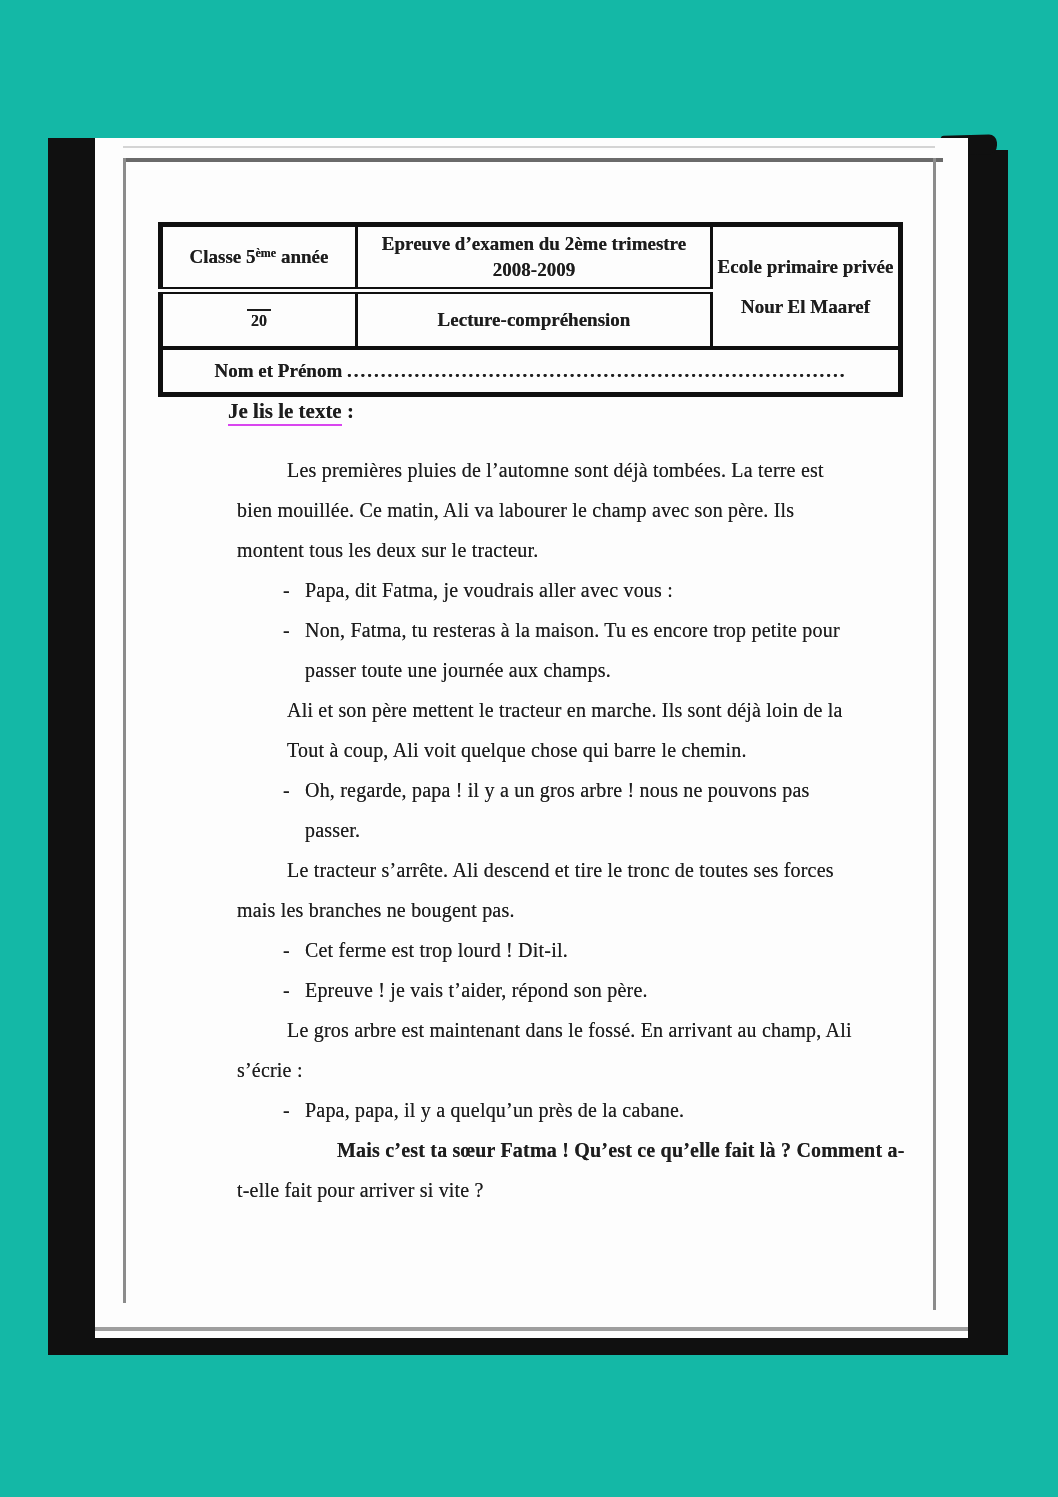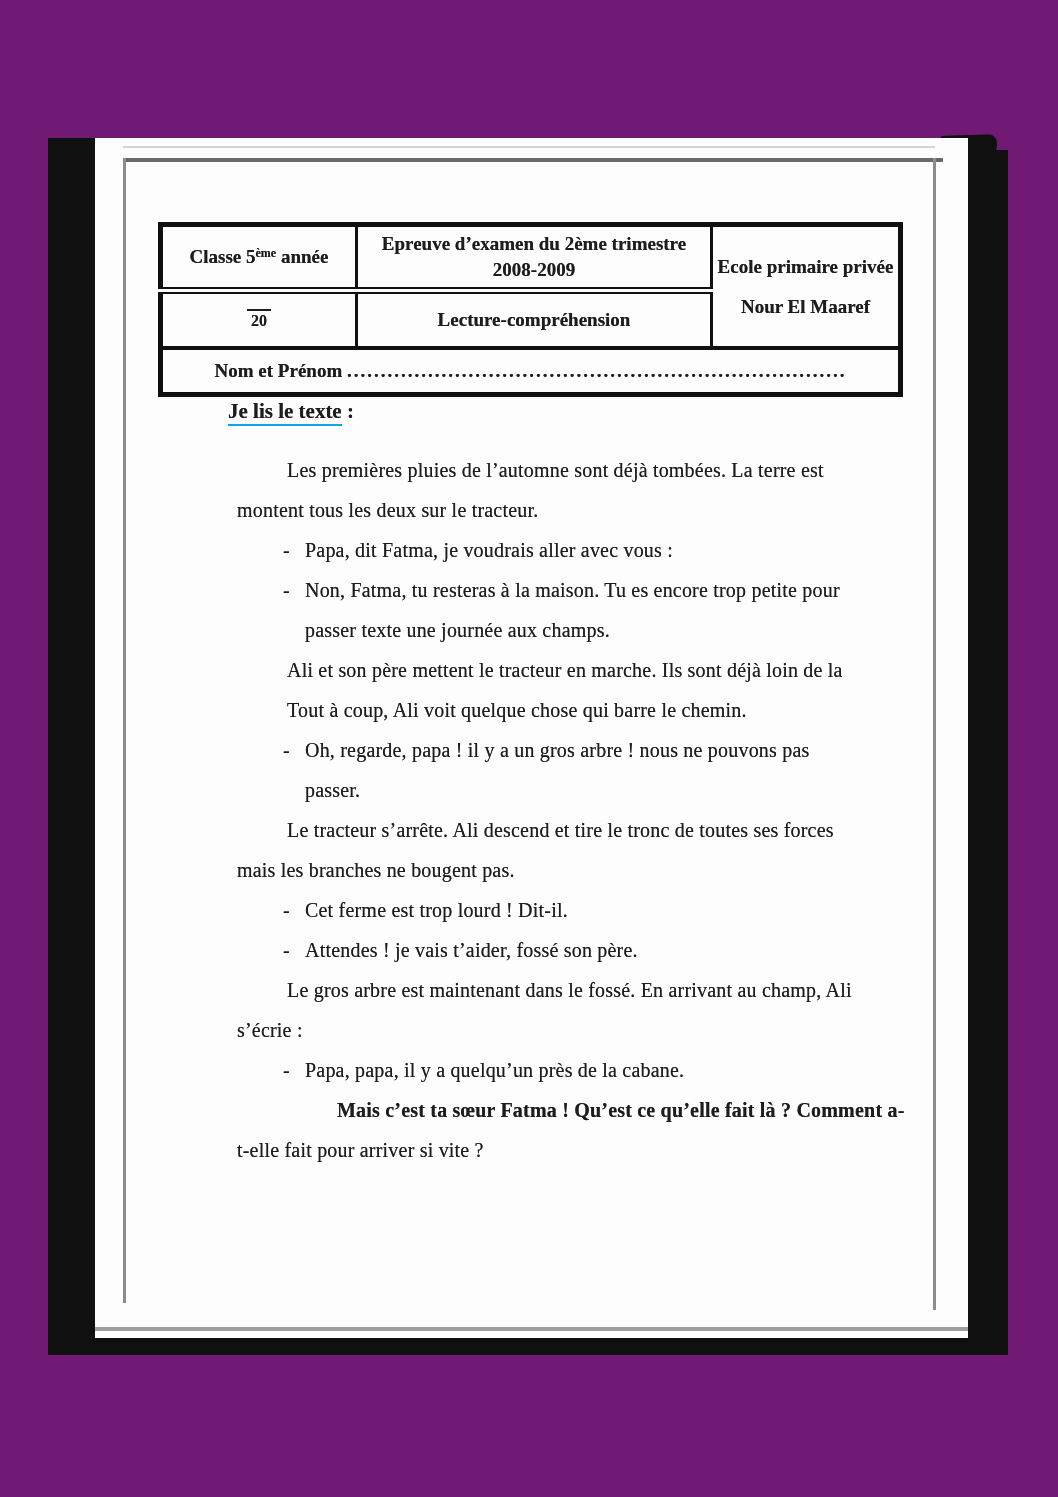--- a/index.html
+++ b/index.html
@@ -8,21 +8,21 @@
     width: 1058px;
     height: 1497px;
     background: #ffffff;
     font-family: "Liberation Serif", "DejaVu Serif", serif;
     overflow: hidden;
   }
   .photo {
     position: relative;
     width: 1058px;
     height: 1497px;
-    background: #701a75;
+    background: #14b8a6;
   }
   
   .bar { position: absolute; background: #101010; }
   .bar-left   { left: 48px;  top: 138px;  width: 47px;  height: 1217px; }
   .bar-right  { left: 968px; top: 150px;  width: 40px;  height: 1205px; }
   .bar-bottom { left: 48px;  top: 1338px; width: 960px; height: 17px; }
   .page-curl {
     position: absolute;
     left: 941px; top: 135px; width: 56px; height: 20px;
     background: #101010;
@@ -98,21 +98,21 @@
   .heading {
     margin-left: 28px;
     font-size: 21px;
     font-weight: bold;
     height: 32px;
     line-height: 30px;
     margin-bottom: 22px;
     white-space: nowrap;
   }
   .heading .u {
-    border-bottom: 2px solid #0ea5e9;
+    border-bottom: 2px solid #d946ef;
     padding-bottom: 1px;
   }
   .tline {
     position: relative;
     height: 40px;
     line-height: 40px;
     font-size: 20px;
     letter-spacing: 0.2px;
     white-space: nowrap;
     margin-left: 37px;
@@ -163,32 +163,33 @@
       </tr>
     </tbody>
       </table>
 
     <div class="reading">
       <div class="heading">
         <span class="u">Je lis le texte</span><span> :</span>
       </div>
       <div id="text-body">
           <div class="tline indent first">Les premières pluies de l’automne sont déjà tombées. La terre est</div>
+          <div class="tline indent cont">bien mouillée. Ce matin, Ali va labourer le champ avec son père. Ils</div>
           <div class="tline indent cont">montent tous les deux sur le tracteur.</div>
           <div class="tline dash first"><span class="dash-marker">-</span><span>Papa, dit Fatma, je voudrais aller avec vous :</span></div>
           <div class="tline dash first"><span class="dash-marker">-</span><span>Non, Fatma, tu resteras à la maison. Tu es encore trop petite pour</span></div>
-          <div class="tline dash cont">passer texte une journée aux champs.</div>
+          <div class="tline dash cont">passer toute une journée aux champs.</div>
           <div class="tline indent first">Ali et son père mettent le tracteur en marche. Ils sont déjà loin de la</div>
           <div class="tline indent first">Tout à coup, Ali voit quelque chose qui barre le chemin.</div>
           <div class="tline dash first"><span class="dash-marker">-</span><span>Oh, regarde, papa ! il y a un gros arbre ! nous ne pouvons pas</span></div>
           <div class="tline dash cont">passer.</div>
           <div class="tline indent first">Le tracteur s’arrête. Ali descend et tire le tronc de toutes ses forces</div>
           <div class="tline indent cont">mais les branches ne bougent pas.</div>
           <div class="tline dash first"><span class="dash-marker">-</span><span>Cet ferme est trop lourd ! Dit-il.</span></div>
-          <div class="tline dash first"><span class="dash-marker">-</span><span>Attendes ! je vais t’aider, fossé son père.</span></div>
+          <div class="tline dash first"><span class="dash-marker">-</span><span>Epreuve ! je vais t’aider, répond son père.</span></div>
           <div class="tline indent first">Le gros arbre est maintenant dans le fossé. En arrivant au champ, Ali</div>
           <div class="tline indent cont">s’écrie :</div>
           <div class="tline dash first"><span class="dash-marker">-</span><span>Papa, papa, il y a quelqu’un près de la cabane.</span></div>
           <div class="tline hang2 first">Mais c’est ta sœur Fatma ! Qu’est ce qu’elle fait là ? Comment a-</div>
           <div class="tline hang2 cont">t-elle fait pour arriver si vite ?</div>
         </div>
     </div>
   </div>
 
 </div>

